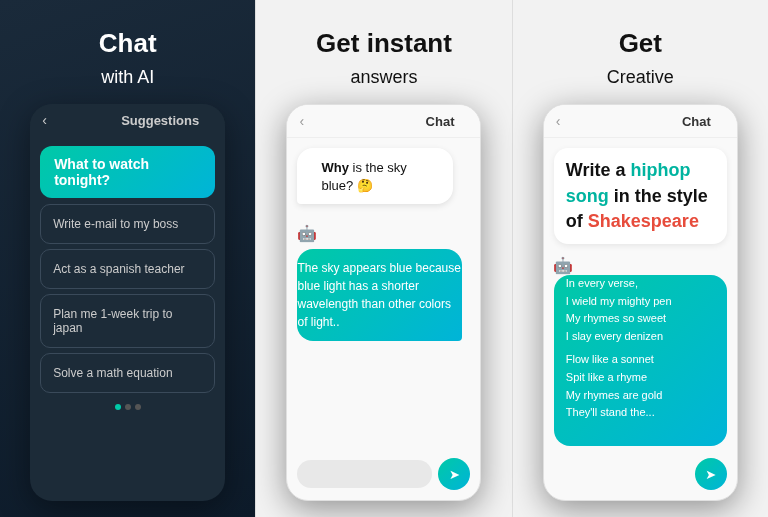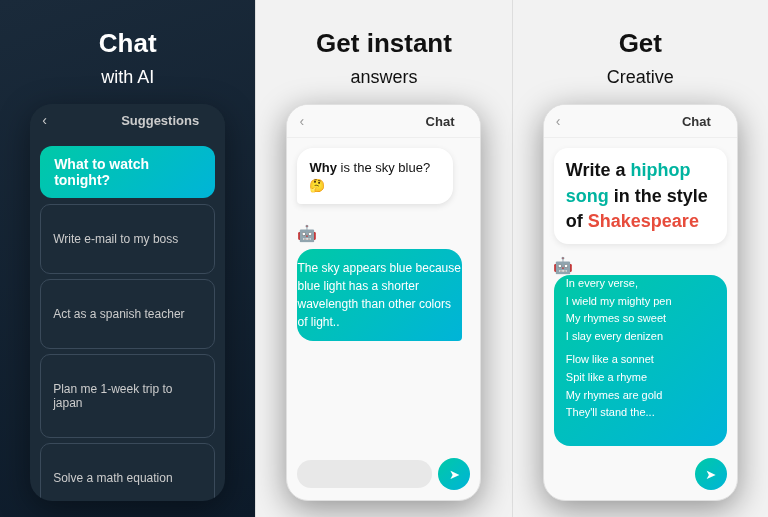--- a/index.html
+++ b/index.html
@@ -107,21 +107,21 @@
       color: white;
       font-size: 14px;
       font-weight: 700;
       width: 100%;
       margin-bottom: 6px;
     }
 
     .suggestion-item {
       border: 1px solid #3a4a5a;
       border-radius: 10px;
-      padding: 27px 12px;
+      padding: 12px 12px;
       color: #ccc;
       font-size: 12px;
       width: 100%;
       margin-bottom: 5px;
       background: transparent;
     }
 
     .phone-content {
       padding: 10px 10px;
       flex: 1;
@@ -144,21 +144,21 @@
     }
 
     .dot-active {
       background: #00c9a7;
     }
 
     
     .chat-bubble-user {
       background: white;
       border-radius: 16px 16px 16px 4px;
-      padding: 10px 12px;
+      padding: 10px 24px;
       margin-bottom: 10px;
       align-self: flex-start;
       max-width: 90%;
       box-shadow: 0 2px 6px rgba(0,0,0,0.1);
     }
 
     .chat-bubble-user-text {
       font-size: 13px;
       color: #111;
     }

